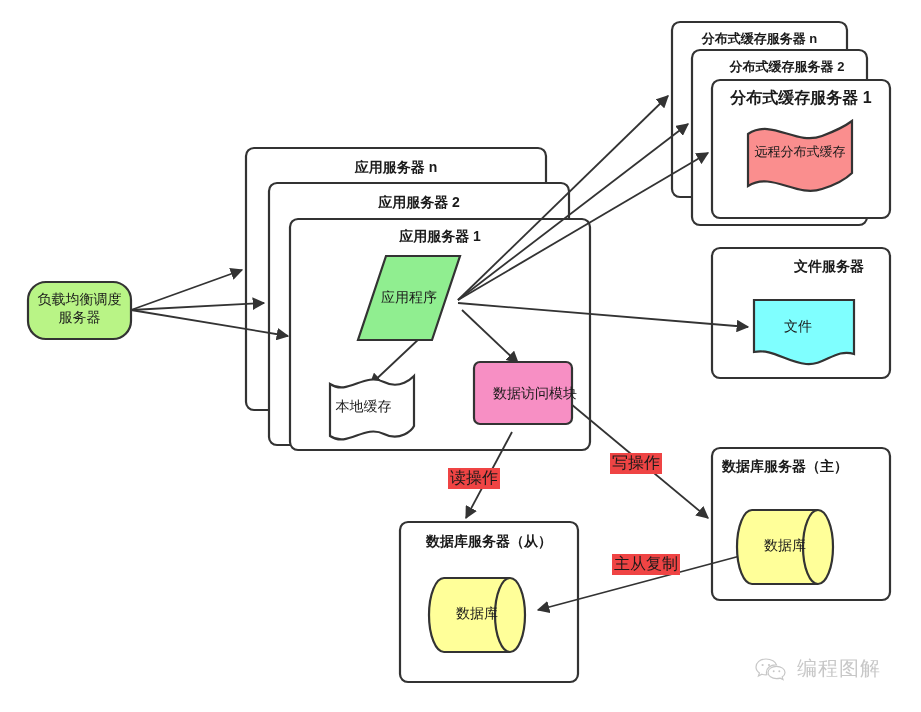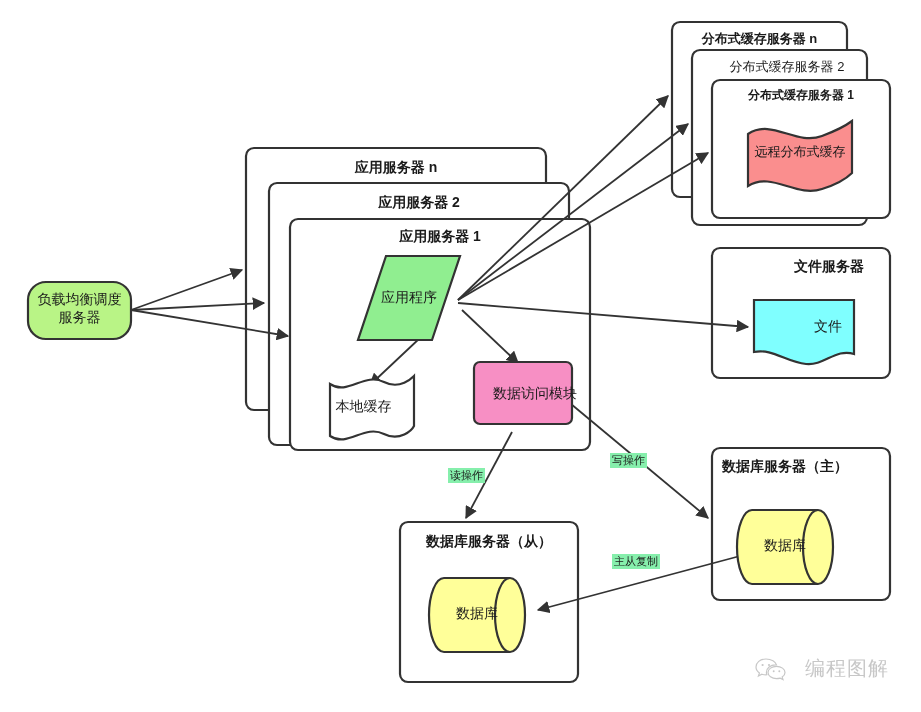--- a/index.html
+++ b/index.html
@@ -8,25 +8,25 @@
     font-family:"Liberation Sans","DejaVu Sans",sans-serif;
     color:#1a1a1a;
   }
   #canvas{position:absolute;left:0;top:0;width:921px;height:712px;}
   .svgroot{position:absolute;left:0;top:0;width:921px;height:712px;}
   .node-label{
     position:absolute;text-align:center;font-size:14px;line-height:1.25;
     color:#1a1a1a;white-space:nowrap;pointer-events:none;
   }
   .edge-label{
-    position:absolute;font-size:11px;color:#1a1a1a;white-space:nowrap;
-    background:#86efac;padding:0 2px;pointer-events:none;
+    position:absolute;font-size:16px;color:#1a1a1a;white-space:nowrap;
+    background:#ef4444;padding:0 2px;pointer-events:none;
   }
   .wm{
-    position:absolute;display:flex;align-items:center;gap:16px;
+    position:absolute;display:flex;align-items:center;gap:8px;
     opacity:.55;
   }
   .wm-text{font-size:20px;color:#9a9a9a;letter-spacing:1px;}
 </style>
 </head>
 <body>
 
 <div id="canvas">
 
   <svg class="svgroot" viewBox="0 0 921 712">
@@ -105,27 +105,27 @@
   <div class="node-label" style="left:269px;top:194px;width:300px;font-weight:bold;">应用服务器 2</div>
   <div class="node-label" style="left:290px;top:228px;width:300px;font-weight:bold;">应用服务器 1</div>
 
   <div class="node-label" style="left:358px;top:289px;width:102px;">应用程序</div>
 
   <div class="node-label" style="left:330px;top:398px;width:67px;">本地缓存</div>
 
   <div class="node-label" style="left:474px;top:385px;width:122px;">数据访问模块</div>
 
   <div class="node-label" style="left:672px;top:31px;width:175px;font-weight:bold;font-size:13px;">分布式缓存服务器 n</div>
-  <div class="node-label" style="left:692px;top:59px;width:190px;font-weight:normal;font-size:13px;">分布式缓存服务器 2</div>
-  <div class="node-label" style="left:712px;top:88px;width:178px;font-weight:bold;font-size:12px;">分布式缓存服务器 1</div>
+  <div class="node-label" style="left:692px;top:59px;width:190px;font-weight:bold;font-size:13px;">分布式缓存服务器 2</div>
+  <div class="node-label" style="left:712px;top:88px;width:178px;font-weight:bold;font-size:16px;">分布式缓存服务器 1</div>
 
   <div class="node-label" style="left:748px;top:144px;width:104px;font-size:13px;">远程分布式缓存</div>
 
   <div class="node-label" style="left:712px;top:258px;width:178px;font-weight:bold;padding-left:28px;">文件服务器</div>
-  <div class="node-label" style="left:754px;top:318px;width:88px;text-align:right;">文件</div>
+  <div class="node-label" style="left:754px;top:318px;width:88px;">文件</div>
 
   <div class="node-label" style="left:712px;top:458px;width:146px;font-weight:bold;">数据库服务器（主）</div>
   <div class="node-label" style="left:746px;top:537px;width:78px;">数据库</div>
 
   <div class="node-label" style="left:400px;top:533px;width:178px;font-weight:bold;">数据库服务器（从）</div>
   <div class="node-label" style="left:438px;top:605px;width:78px;">数据库</div>
 
   <div class="edge-label" style="left:448px;top:468px;">读操作</div>
   <div class="edge-label" style="left:610px;top:453px;">写操作</div>
   <div class="edge-label" style="left:612px;top:554px;">主从复制</div>

